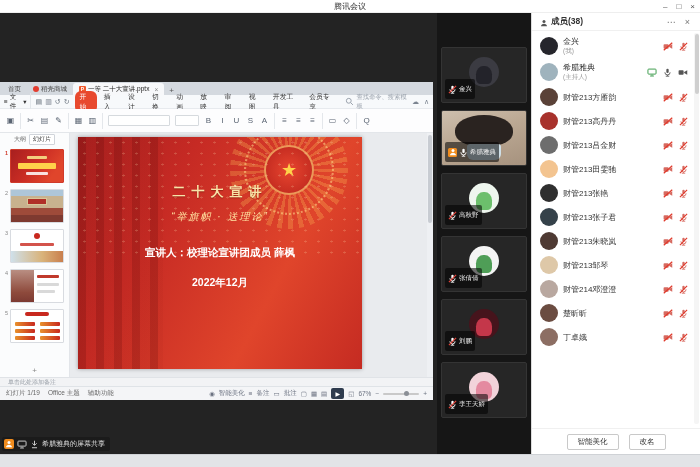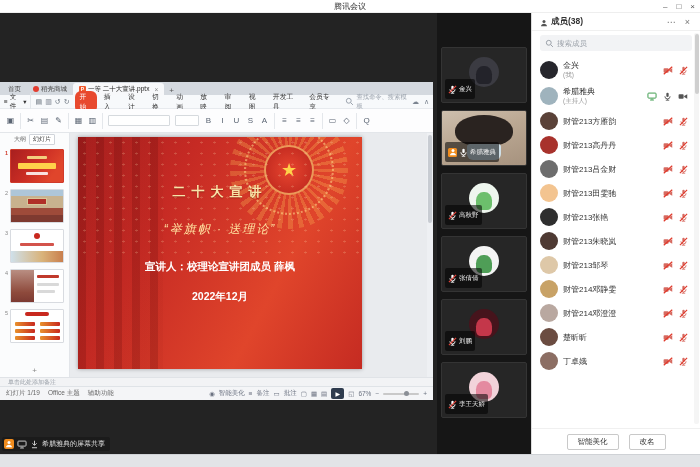--- a/index.html
+++ b/index.html
@@ -78,21 +78,21 @@
   .slide-wrap { flex:1; background:#e9ebee; position:relative; }
   .slide { position:absolute; left:8px; top:4px; width:284px; height:232px; background:linear-gradient(118deg,#a81f1f 0%,#c62a24 30%,#e0452b 68%,#c52b22 100%); overflow:hidden; box-shadow:0 0 4px rgba(0,0,0,.35); }
   .slide::before { content:""; position:absolute; left:0; top:0; width:30%; height:100%; background:repeating-linear-gradient(90deg,rgba(96,10,8,.45) 0 8px,rgba(150,30,20,.15) 8px 18px); opacity:.55; }
   .slide::after { content:""; position:absolute; left:0; top:0; width:100%; height:52%; background-image:radial-gradient(rgba(255,230,180,.22) 1px,transparent 1.4px); background-size:13px 11px; }
   .emblem { position:absolute; top:-26px; right:14px; width:118px; height:118px; border-radius:50%; background:repeating-conic-gradient(rgba(255,200,90,.26) 0 5deg,rgba(255,200,90,0) 5deg 11deg); }
   .emblem .ring { position:absolute; left:14px; top:14px; width:90px; height:90px; border:2px dotted rgba(255,220,140,.55); border-radius:50%; }
   .emblem .core { position:absolute; left:34px; top:34px; width:50px; height:50px; border-radius:50%; background:radial-gradient(#e8452f,#b9241c); border:2px solid rgba(255,210,120,.65); display:flex; align-items:center; justify-content:center; color:#ffd24a; font-size:18px; }
   .s-inner { position:relative; z-index:2; height:100%; display:flex; flex-direction:column; align-items:center; text-align:center; }
   .s-line1 { margin-top:46px; font-size:13px; letter-spacing:6px; color:#f8e3a8; font-weight:bold; text-shadow:0 1px 1px rgba(100,20,0,.5); }
   .s-title { margin-top:6px; font-size:27px; font-weight:bold; letter-spacing:2px; color:#ffd34f; text-shadow:0 2px 2px rgba(110,20,0,.55); }
-  .s-slogan { margin-top:20px; font-size:12px; letter-spacing:2px; color:#ffe3a1; font-style:italic; }
+  .s-slogan { margin-top:9px; font-size:10px; letter-spacing:2px; color:#ffe3a1; font-style:italic; }
   .s-presenter { margin-top:22px; font-size:10.5px; font-weight:bold; color:#fff; }
   .s-date { margin-top:16px; font-size:10.5px; font-weight:bold; color:#fff; }
 
   .vscroll { width:6px; background:#eef0f3; position:relative; }
   .vscroll .vthumb { position:absolute; top:2px; left:1px; width:4px; height:88px; background:#c8ccd2; border-radius:2px; }
 
   .notesbar { height:9px; background:#f2f3f5; border-top:1px solid #e0e3e7; display:flex; align-items:center; padding-left:8px; font-size:6px; color:#9aa0a8; }
 
   .statusbar { height:14px; background:#f4f5f7; border-top:1px solid #dfe3e7; display:flex; align-items:center; padding:0 6px; font-size:6.5px; color:#666; gap:8px; }
   .stR { margin-left:auto; display:flex; align-items:center; gap:4px; color:#6b7280; }
@@ -479,27 +479,20 @@
       <div class="m-head">
         <span id="membersIc"><svg width="8" height="8" viewBox="0 0 10 10">
               <circle cx="5" cy="3.1" r="1.9" fill="#555"></circle>
               <path d="M1.3 9.2c0-2.1 1.7-3.4 3.7-3.4s3.7 1.3 3.7 3.4z" fill="#555"></path>
             </svg></span>
         <span class="m-title">成员(38)</span>
         <span class="sp"></span>
         <span class="hic">⋯</span>
         <span class="hic">×</span>
       </div>
-      <div class="m-search">
-        <span id="memSearchIc"><svg width="9" height="9" viewBox="0 0 10 10">
-              <circle cx="4.2" cy="4.2" r="2.7" fill="none" stroke="#9aa0a8" stroke-width="1.1"></circle>
-              <line x1="6.3" y1="6.3" x2="8.8" y2="8.8" stroke="#9aa0a8" stroke-width="1.1"></line>
-            </svg></span>
-        <input placeholder="搜索成员" style="">
-      </div>
       <div class="m-list">
           <div class="mrow tall">
             <span class="avatar" style="background: rgb(38, 38, 44);"></span>
             <div class="minfo">
               <div class="mname">金兴</div>
               <div class="msub">(我)</div>
             </div>
             <div class="micons">
               <span class="sic">
                 <svg width="10" height="9" viewBox="0 0 11 10">
@@ -663,20 +656,44 @@
                   <rect x="3.7" y="0.7" width="2.6" height="4.8" rx="1.3" fill="#d66a60"></rect>
                   <path d="M2.1 4.8a2.9 2.9 0 0 0 5.8 0" fill="none" stroke="#d66a60" stroke-width="1"></path>
                   <line x1="5" y1="7.7" x2="5" y2="8.7" stroke="#d66a60" stroke-width="1"></line>
                   <line x1="3.1" y1="9.1" x2="6.9" y2="9.1" stroke="#d66a60" stroke-width="1"></line>
                   <line x1="1" y1="9" x2="9" y2="1" stroke="#e0382a" stroke-width="1.3"></line>
                 </svg>
               </span>
             </div>
           </div>
           <div class="mrow">
+            <span class="avatar" style="background: rgb(53, 66, 74);"></span>
+            <div class="minfo">
+              <div class="mname">财管213张子君</div>
+            </div>
+            <div class="micons">
+              <span class="sic">
+                <svg width="10" height="9" viewBox="0 0 11 10">
+                  <rect x="0.6" y="2.4" width="5.6" height="5" rx="1" fill="#d66a60"></rect>
+                  <path d="M6.8 4.4l3.4-2v5.2l-3.4-2z" fill="#d66a60"></path>
+                  <line x1="0.8" y1="9.2" x2="10.2" y2="0.8" stroke="#e0382a" stroke-width="1.3"></line>
+                </svg>
+              </span>
+              <span class="sic">
+                <svg width="9" height="9" viewBox="0 0 10 10">
+                  <rect x="3.7" y="0.7" width="2.6" height="4.8" rx="1.3" fill="#d66a60"></rect>
+                  <path d="M2.1 4.8a2.9 2.9 0 0 0 5.8 0" fill="none" stroke="#d66a60" stroke-width="1"></path>
+                  <line x1="5" y1="7.7" x2="5" y2="8.7" stroke="#d66a60" stroke-width="1"></line>
+                  <line x1="3.1" y1="9.1" x2="6.9" y2="9.1" stroke="#d66a60" stroke-width="1"></line>
+                  <line x1="1" y1="9" x2="9" y2="1" stroke="#e0382a" stroke-width="1.3"></line>
+                </svg>
+              </span>
+            </div>
+          </div>
+          <div class="mrow">
             <span class="avatar" style="background: rgb(78, 58, 51);"></span>
             <div class="minfo">
               <div class="mname">财管213朱晓岚</div>
             </div>
             <div class="micons">
               <span class="sic">
                 <svg width="10" height="9" viewBox="0 0 11 10">
                   <rect x="0.6" y="2.4" width="5.6" height="5" rx="1" fill="#d66a60"></rect>
                   <path d="M6.8 4.4l3.4-2v5.2l-3.4-2z" fill="#d66a60"></path>
                   <line x1="0.8" y1="9.2" x2="10.2" y2="0.8" stroke="#e0382a" stroke-width="1.3"></line>
@@ -690,44 +707,20 @@
                   <line x1="3.1" y1="9.1" x2="6.9" y2="9.1" stroke="#d66a60" stroke-width="1"></line>
                   <line x1="1" y1="9" x2="9" y2="1" stroke="#e0382a" stroke-width="1.3"></line>
                 </svg>
               </span>
             </div>
           </div>
           <div class="mrow">
             <span class="avatar" style="background: rgb(222, 200, 168);"></span>
             <div class="minfo">
               <div class="mname">财管213邹琴</div>
-            </div>
-            <div class="micons">
-              <span class="sic">
-                <svg width="10" height="9" viewBox="0 0 11 10">
-                  <rect x="0.6" y="2.4" width="5.6" height="5" rx="1" fill="#d66a60"></rect>
-                  <path d="M6.8 4.4l3.4-2v5.2l-3.4-2z" fill="#d66a60"></path>
-                  <line x1="0.8" y1="9.2" x2="10.2" y2="0.8" stroke="#e0382a" stroke-width="1.3"></line>
-                </svg>
-              </span>
-              <span class="sic">
-                <svg width="9" height="9" viewBox="0 0 10 10">
-                  <rect x="3.7" y="0.7" width="2.6" height="4.8" rx="1.3" fill="#d66a60"></rect>
-                  <path d="M2.1 4.8a2.9 2.9 0 0 0 5.8 0" fill="none" stroke="#d66a60" stroke-width="1"></path>
-                  <line x1="5" y1="7.7" x2="5" y2="8.7" stroke="#d66a60" stroke-width="1"></line>
-                  <line x1="3.1" y1="9.1" x2="6.9" y2="9.1" stroke="#d66a60" stroke-width="1"></line>
-                  <line x1="1" y1="9" x2="9" y2="1" stroke="#e0382a" stroke-width="1.3"></line>
-                </svg>
-              </span>
-            </div>
-          </div>
-          <div class="mrow">
-            <span class="avatar" style="background: rgb(200, 162, 102);"></span>
-            <div class="minfo">
-              <div class="mname">财管214邓静雯</div>
             </div>
             <div class="micons">
               <span class="sic">
                 <svg width="10" height="9" viewBox="0 0 11 10">
                   <rect x="0.6" y="2.4" width="5.6" height="5" rx="1" fill="#d66a60"></rect>
                   <path d="M6.8 4.4l3.4-2v5.2l-3.4-2z" fill="#d66a60"></path>
                   <line x1="0.8" y1="9.2" x2="10.2" y2="0.8" stroke="#e0382a" stroke-width="1.3"></line>
                 </svg>
               </span>
               <span class="sic">

